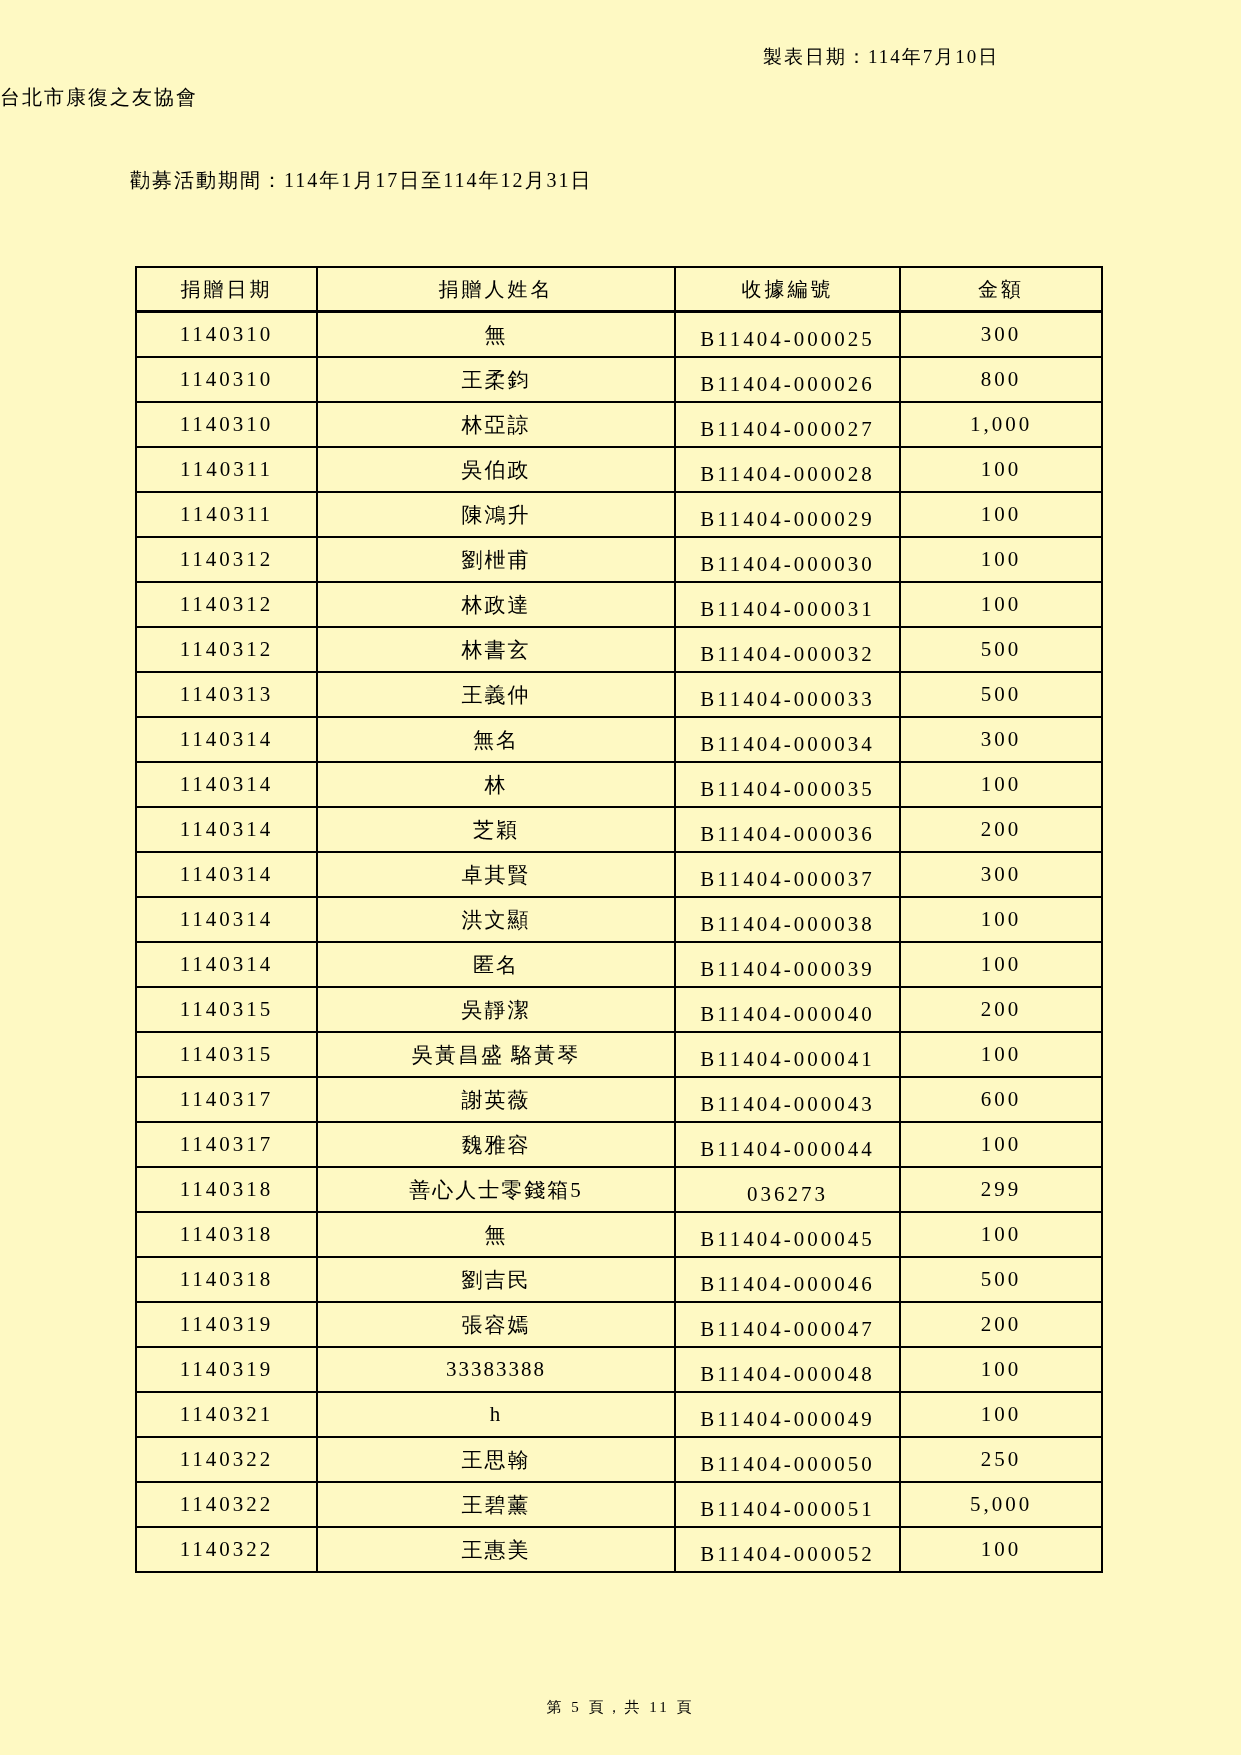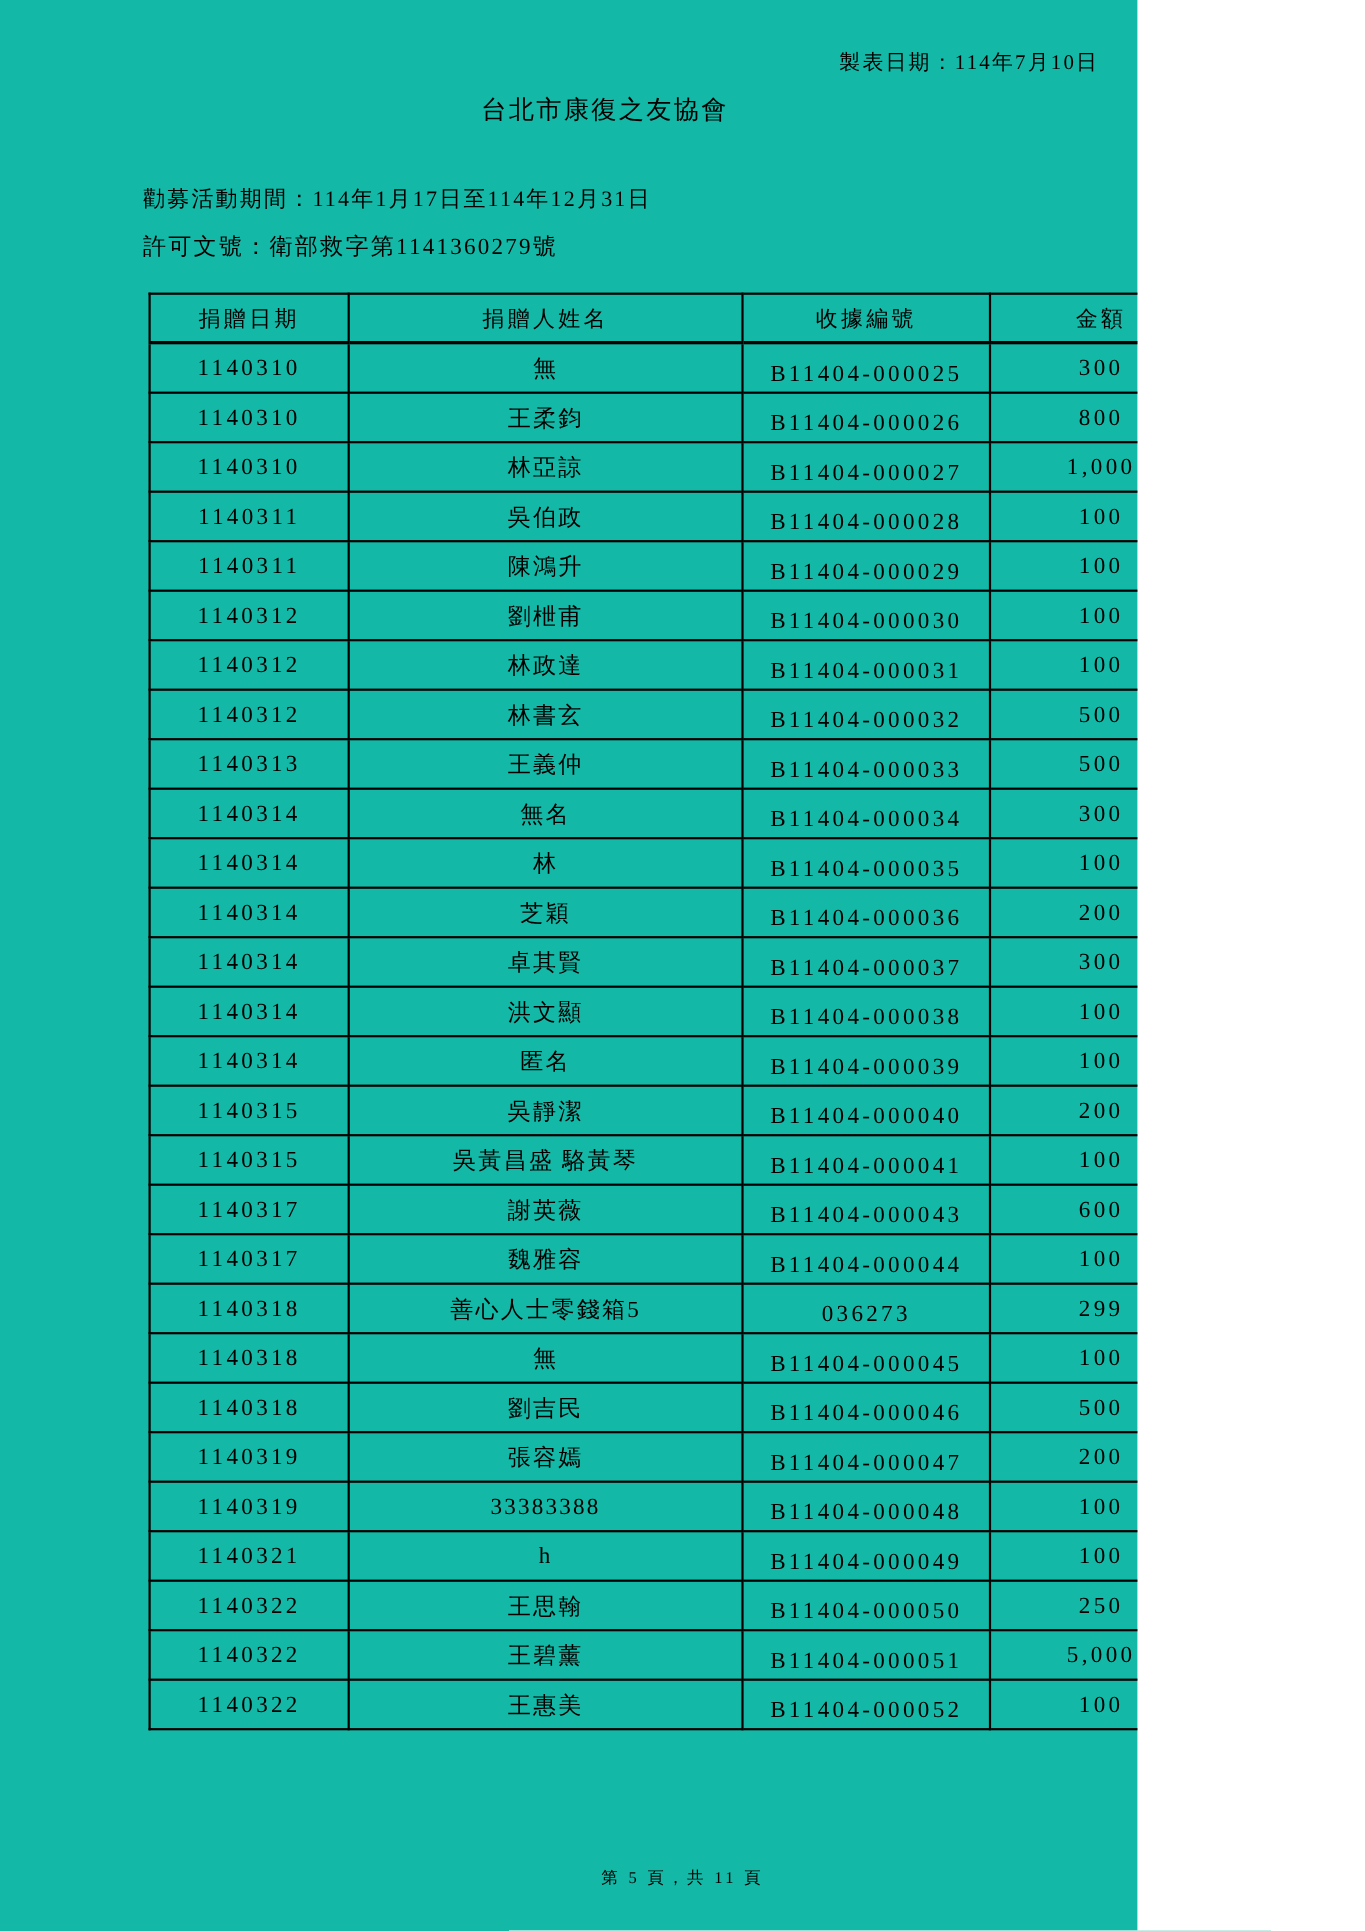--- a/index.html
+++ b/index.html
@@ -2,42 +2,42 @@
 <html lang="zh-Hant"><head>
 <meta charset="utf-8">
 <style>
   html, body {
     margin: 0;
     padding: 0;
     background: #ffffff;
   }
   .page {
     position: relative;
-    width: 1034px;
+    width: 1241px;
     height: 1755px;
-    background: #14b8a6;
+    background: #fef9c3;
     color: #000000;
     font-family: "Liberation Serif", "DejaVu Serif", serif;
     overflow: hidden;
   }
   .print-date {
     position: absolute;
     top: 44px;
     left: 763px;
     font-size: 19px;
     letter-spacing: 2px;
     white-space: nowrap;
   }
   .org-name {
     position: absolute;
     top: 84px;
     left: 0;
     width: 1100px;
-    text-align: center;
-    font-size: 23px;
+    text-align: left;
+    font-size: 20px;
     letter-spacing: 2px;
   }
   .campaign-title {
     position: absolute;
     top: 124px;
     left: 0;
     width: 1241px;
     text-align: center;
     font-size: 23px;
     letter-spacing: 3px;
@@ -114,21 +114,20 @@
 
 <div class="page">
 
   <div class="print-date">製表日期：114年7月10日</div>
 
   <div class="org-name">台北市康復之友協會</div>
 
 
   <div class="campaign-period">勸募活動期間：114年1月17日至114年12月31日</div>
 
-  <div class="permit-number">許可文號：衛部救字第1141360279號</div>
 
   <table class="donor-table">
     <colgroup>
       <col style="width:181px">
       <col style="width:358px">
       <col style="width:225px">
       <col style="width:202px">
     </colgroup>
     <thead>
       <tr>

